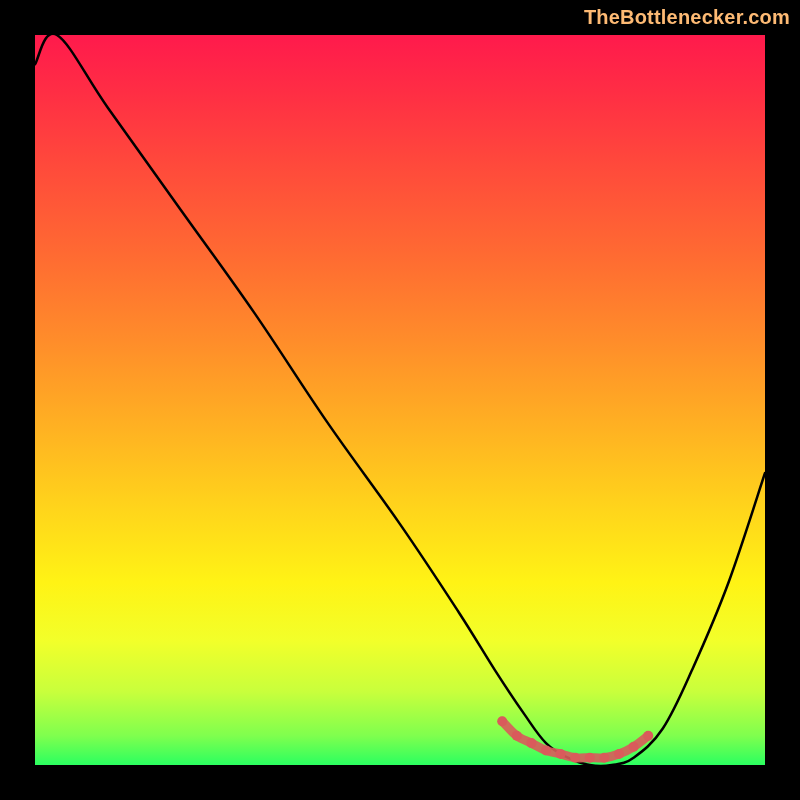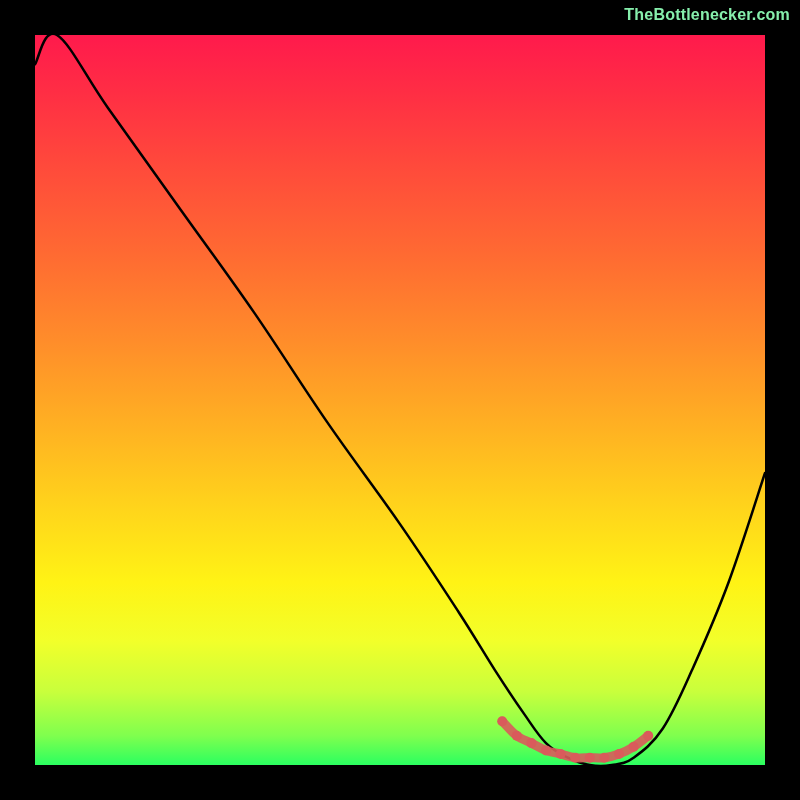--- a/index.html
+++ b/index.html
@@ -14,22 +14,22 @@
   .frame {
     position: relative;
     width: 800px;
     height: 800px;
     background: #000000;
   }
   .watermark {
     position: absolute;
     top: 6px;
     right: 10px;
-    color: #86efac;
-    font-size: 16px;
+    color: #fdba74;
+    font-size: 20px;
     font-weight: 600;
     letter-spacing: 0.2px;
   }
   .plot-area {
     position: absolute;
     left: 35px;
     top: 35px;
     width: 730px;
     height: 730px;
     overflow: hidden;

